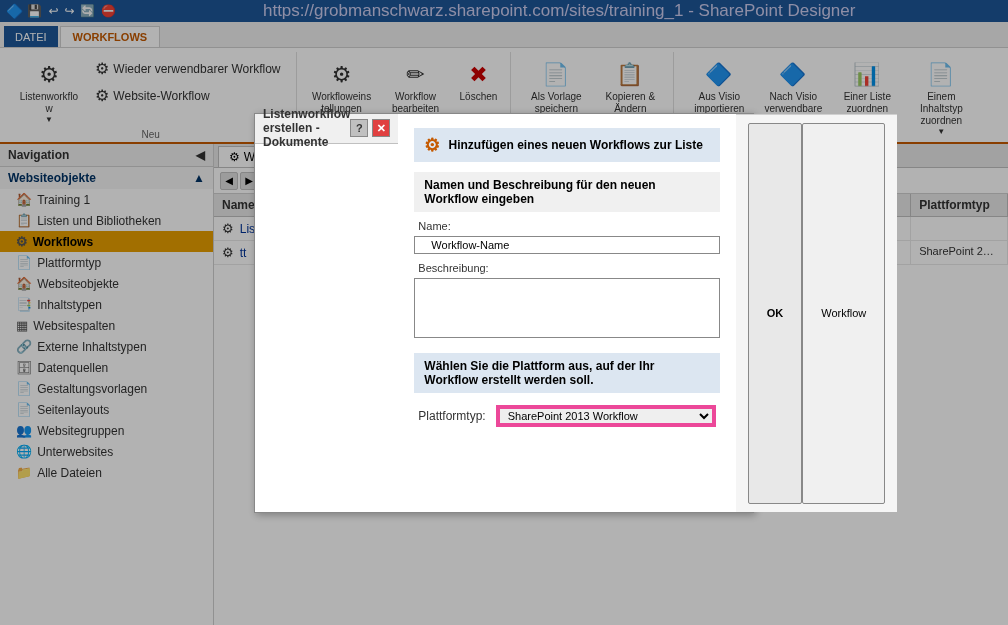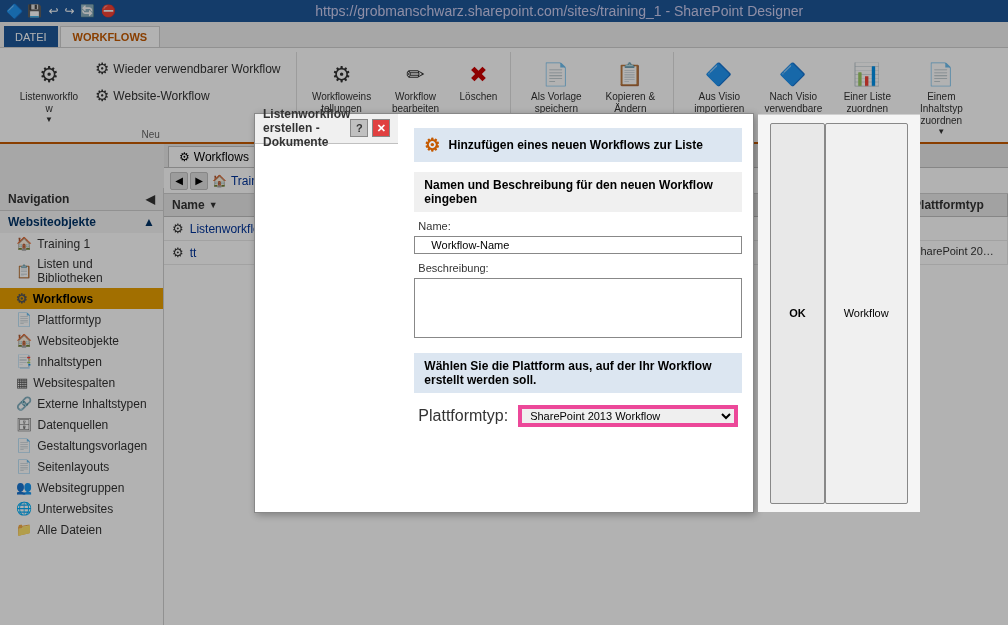--- a/index.html
+++ b/index.html
@@ -11,21 +11,21 @@
       background: #1e5799;
       display: flex;
       align-items: center;
       justify-content: space-between;
       padding: 0 6px;
       color: white;
       font-size: 11px;
     }
     .title-bar-left { display: flex; align-items: center; gap: 4px; }
     .title-bar-icons { display: flex; gap: 6px; align-items: center; }
-    .title-bar-url { flex: 1; text-align: center; font-size: 14px; color: #cce; }
+    .title-bar-url { flex: 1; text-align: center; font-size: 17px; color: #cce; }
 
     
     .ribbon-tabs {
       height: 26px;
       background: #f0f0f0;
       display: flex;
       align-items: flex-end;
       padding-left: 4px;
       border-bottom: 1px solid #d0d0d0;
     }
@@ -128,27 +128,26 @@
     .ribbon-btn-small-icon { font-size: 16px; }
 
     
     .main-layout {
       display: flex;
       height: calc(625px - 22px - 26px - 96px);
     }
 
     
     .sidebar {
-      width: 164px;
+      width: 214px;
       background: #fff;
       border-right: 1px solid #d0d0d0;
       display: flex;
       flex-direction: column;
       overflow-y: auto;
-      margin-top: 44px;
     }
     .sidebar-header {
       background: #f0f0f0;
       padding: 4px 8px;
       font-size: 11px;
       font-weight: bold;
       color: #333;
       border-bottom: 1px solid #d0d0d0;
       display: flex;
       align-items: center;
@@ -353,21 +352,21 @@
       font-size: 11px;
       font-weight: bold;
       margin-bottom: 8px;
     }
     .dialog-platform-row {
       display: flex;
       align-items: center;
       gap: 10px;
       padding: 4px 4px;
     }
-    .dialog-platform-label { font-size: 16px; color: #333; white-space: nowrap; }
+    .dialog-platform-label { font-size: 12px; color: #333; white-space: nowrap; }
     .dialog-platform-select {
       height: 22px;
       border: 4px solid #ec4899;
       font-size: 11px;
       padding: 0 4px;
       min-width: 220px;
     }
     .dialog-footer {
       padding: 8px 12px;
       border-top: 1px solid #d0d0d0;

